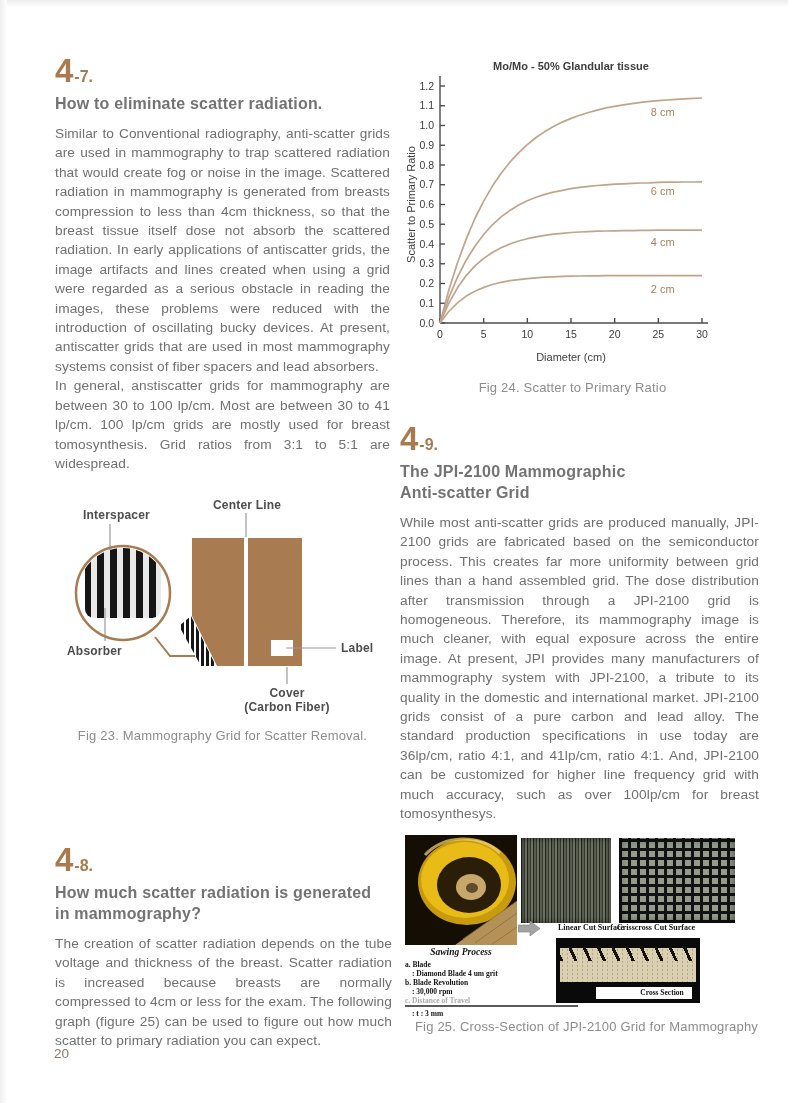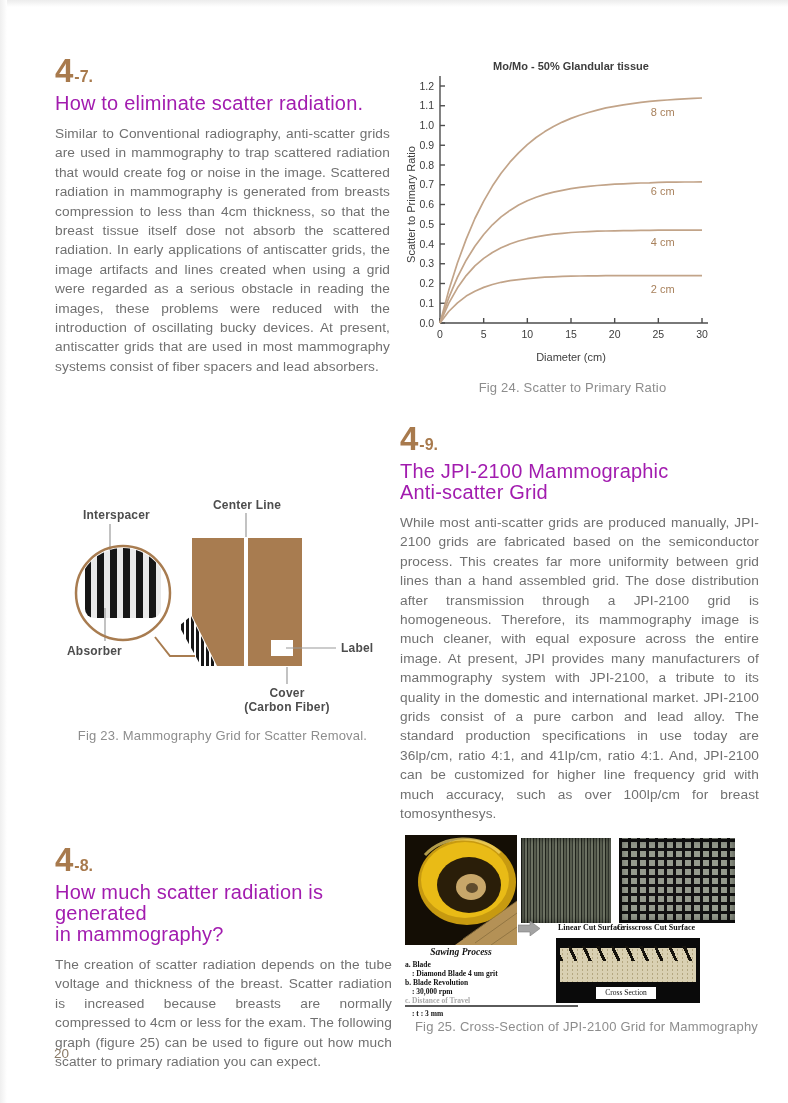--- a/index.html
+++ b/index.html
@@ -5,22 +5,22 @@
   html,body{margin:0;padding:0;background:#e9e9e9;}
   .page{position:relative;width:788px;height:1103px;background:#fff;overflow:hidden;
         font-family:"Liberation Sans",sans-serif;}
   .edge-top{position:absolute;left:0;top:0;width:100%;height:7px;
         background:linear-gradient(#ececec,#ffffff);}
   .edge-left{position:absolute;left:0;top:0;width:7px;height:100%;
         background:linear-gradient(90deg,#efefef,#ffffff);}
   .secnum{line-height:30px;}
   .n4{font-size:33px;font-weight:700;color:#a87a4d;letter-spacing:1px;}
   .nsub{font-size:16px;font-weight:700;color:#a87a4d;}
-  .sec-title{margin:1px 0 10px 0;font-size:20px;line-height:21px;font-weight:400;
-        color:#a21caf;letter-spacing:.2px;}
+  .sec-title{margin:1px 0 10px 0;font-size:16px;line-height:21px;font-weight:700;
+        color:#737373;letter-spacing:.2px;}
   .body-p{margin:0;font-size:13.7px;line-height:19.4px;color:#707070;
         text-align:justify;letter-spacing:.1px;}
   .fig-cap{font-size:13px;color:#8d8d8d;text-align:center;letter-spacing:.2px;}
   
   #chart-block{position:absolute;left:405px;top:58px;width:335px;}
   #chart-svg .ct{font:700 11px "Liberation Sans",sans-serif;fill:#3d3d3d;}
   #chart-svg .tk{font:10.5px "Liberation Sans",sans-serif;fill:#3d3d3d;}
   #chart-svg .xl{font:11px "Liberation Sans",sans-serif;fill:#3d3d3d;}
   #chart-svg .sl{font:11px "Liberation Sans",sans-serif;fill:#a8815c;}
   #chart-svg .ax{stroke:#4c4c4c;stroke-width:1.4;}
@@ -53,36 +53,37 @@
                          repeating-linear-gradient(0deg,#121212 0 3px,rgba(0,0,0,0) 3px 9px);
         box-shadow:inset 0 0 8px rgba(0,0,0,.6);}
   .photo-lab{position:absolute;top:90px;font-family:"Liberation Serif",serif;
         font-size:8px;font-weight:700;color:#151515;}
   .cs-img{position:absolute;left:153px;top:105px;width:144px;height:65px;background:#0a0a0a;}
   .cs-band{position:absolute;left:4px;right:4px;top:10px;height:34px;background:#d9d0b2;
         background-image:radial-gradient(#b4a780 1px,rgba(0,0,0,0) 1px);background-size:5px 4px;}
   .cs-teeth{position:absolute;left:4px;right:4px;top:8px;height:15px;
         background:repeating-linear-gradient(65deg,#15120c 0 3px,rgba(0,0,0,0) 3px 13px);}
   .cs-labelbox{position:absolute;left:40px;top:49px;width:60px;height:12px;background:#fff;
-        text-align:center;font-family:"Liberation Serif",serif;font-size:7.5px;font-weight:400;
-        line-height:12px;color:#111;}
+        text-align:center;font-family:"Liberation Serif",serif;font-size:7.5px;font-weight:700;
+        line-height:12px;color:#111;padding-left:36px;}
   #fig25-cap{position:absolute;left:10px;top:186px;width:347px;}
   .arrow-wrap{position:absolute;left:115px;top:88px;width:23px;height:15px;}
 </style>
 </head>
 <body>
 
 <div class="page">
   <div class="edge-top"></div>
   <div class="edge-left"></div>
 
   <div id="sec47">
     <div class="secnum"><span class="n4">4</span><span class="nsub">-7.</span></div>
     <h2 class="sec-title">How to eliminate scatter radiation.</h2>
     <p class="body-p">Similar to Conventional radiography, anti-scatter grids are used in mammography to trap scattered radiation that would create fog or noise in the image. Scattered radiation in mammography is generated from breasts compression to less than 4cm thickness, so that the breast tissue itself dose not absorb the scattered radiation. In early applications of antiscatter grids, the image artifacts and lines created when using a grid were regarded as a serious obstacle in reading the images, these problems were reduced with the introduction of oscillating bucky devices. At present, antiscatter grids that are used in most mammography systems consist of fiber spacers and lead absorbers.</p>
+    <p class="body-p">In general, anstiscatter grids for mammography are between 30 to 100 lp/cm. Most are between 30 to 41 lp/cm. 100 lp/cm grids are mostly used for breast tomosynthesis. Grid ratios from 3:1 to 5:1 are widespread.</p>
   </div>
 
   <div id="chart-block">
     <svg id="chart-svg" width="330" height="312">
         <text x="166" y="12" class="ct" text-anchor="middle">Mo/Mo - 50% Glandular tissue</text>
         <line x1="35" y1="18" x2="35" y2="265" class="ax"></line>
         <line x1="35" y1="265" x2="303" y2="265" class="ax"></line>
         <line x1="35" y1="265" x2="40" y2="265" class="ax"></line>
         <text x="29" y="268.5" class="tk" text-anchor="end">0.0</text>
         <line x1="35" y1="245.25" x2="40" y2="245.25" class="ax"></line>

